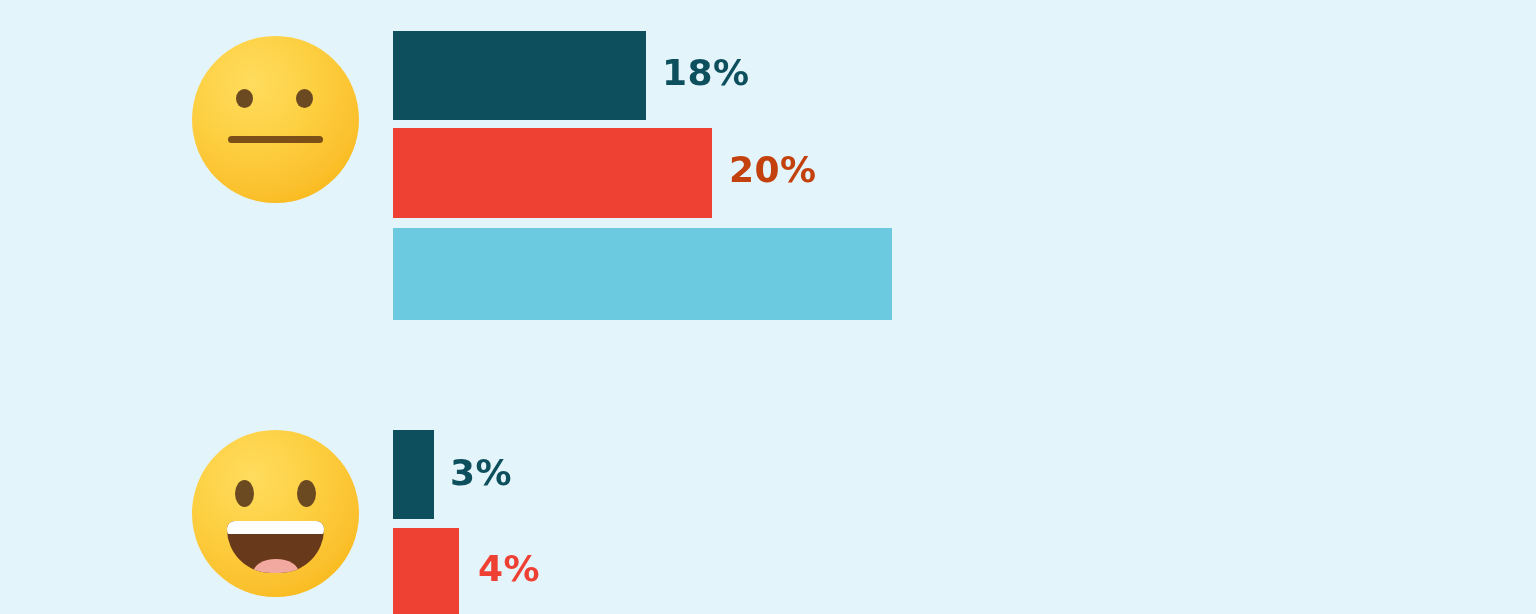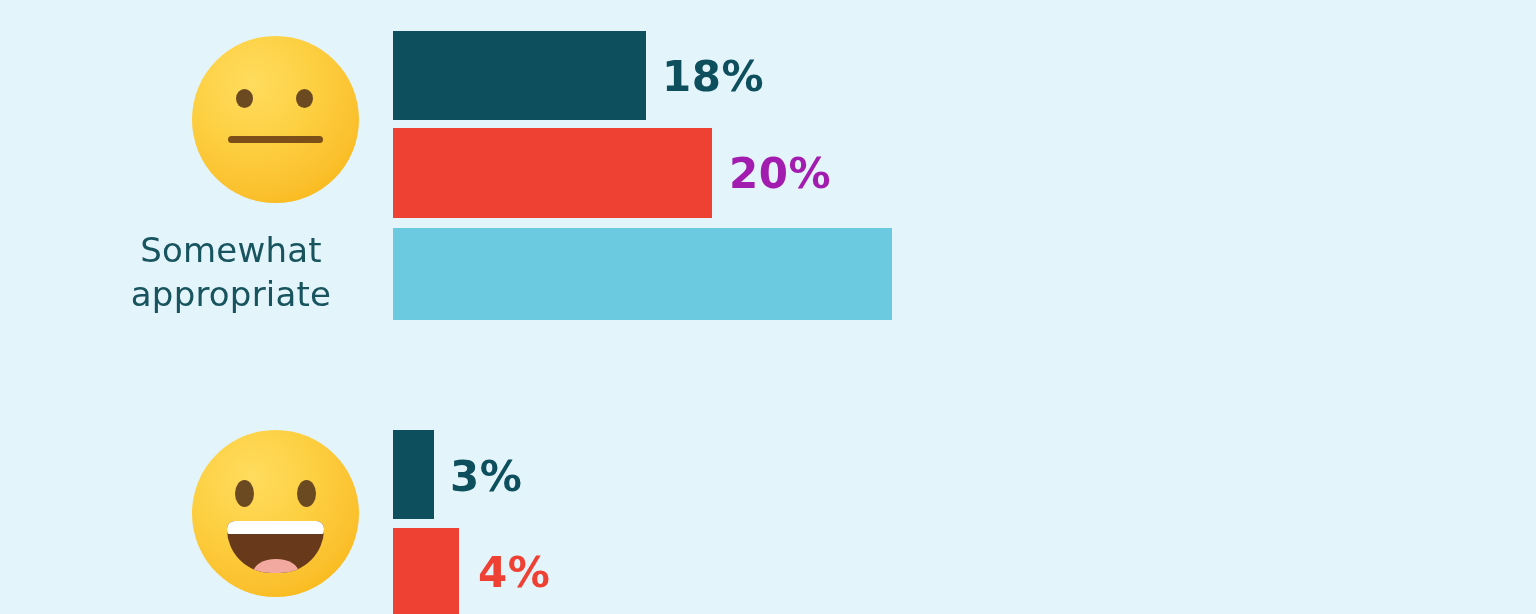--- a/index.html
+++ b/index.html
@@ -105,44 +105,42 @@
   }
 
   
   .bar {
     position: absolute;
   }
   .bar-value {
     position: absolute;
     font-family: "DejaVu Sans", sans-serif;
     font-weight: bold;
-    font-size: 42px;
+    font-size: 36px;
     letter-spacing: 0.5px;
     white-space: nowrap;
   }
 </style>
 </head>
 <body>
 
 <div id="canvas" style="background: rgb(228, 244, 251);">
 
   <div class="face face-neutral">
     <span class="eye eye-neutral left"></span>
     <span class="eye eye-neutral right"></span>
     <span class="mouth-flat"></span>
   </div>
 
-  <div class="cat-label" style="left: 96px; top: 228px; width: 270px;">Somewhat
-appropriate</div>
 
   <div class="bar" style="left: 393px; top: 31px; width: 253px; height: 89px; background: #0d4f5c;"></div>
   <div class="bar-value" style="left: 662px; top: 52px; color: #0d4f5c;">18%</div>
 
   <div class="bar" style="left: 393px; top: 128px; width: 319px; height: 90px; background: #ef4034;"></div>
-  <div class="bar-value" style="left: 729px; top: 149px; color: #a21caf;">20%</div>
+  <div class="bar-value" style="left: 729px; top: 149px; color: #c2410c;">20%</div>
 
   <div class="bar" style="left: 393px; top: 228px; width: 499px; height: 92px; background: #6bc9e0;"></div>
 
   <div class="face face-grin">
     <span class="eye eye-grin left"></span>
     <span class="eye eye-grin right"></span>
     <span class="mouth-grin">
       <span class="teeth"></span>
       <span class="tongue"></span>
     </span>

